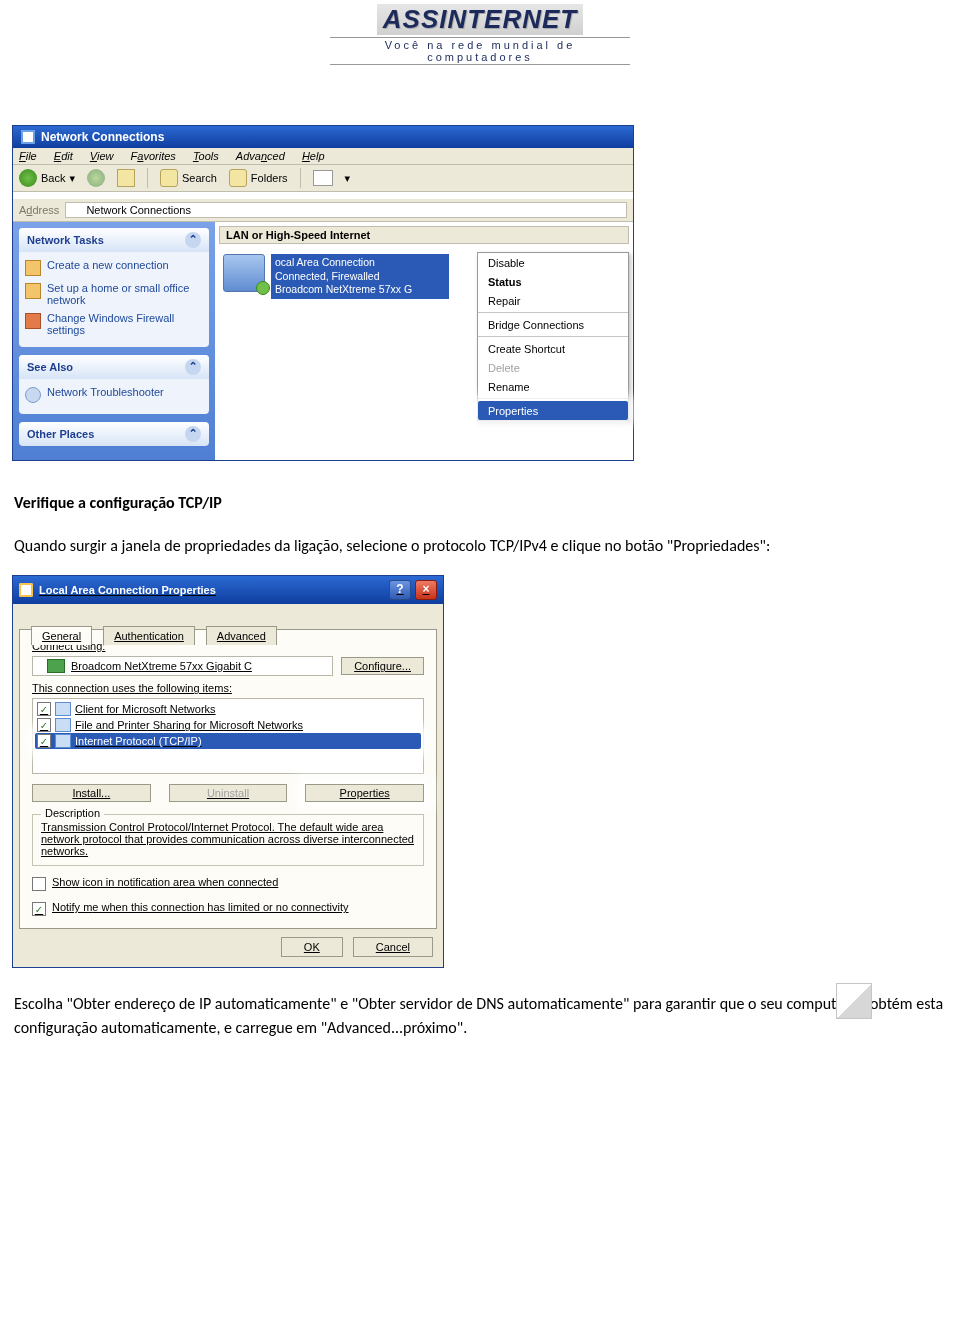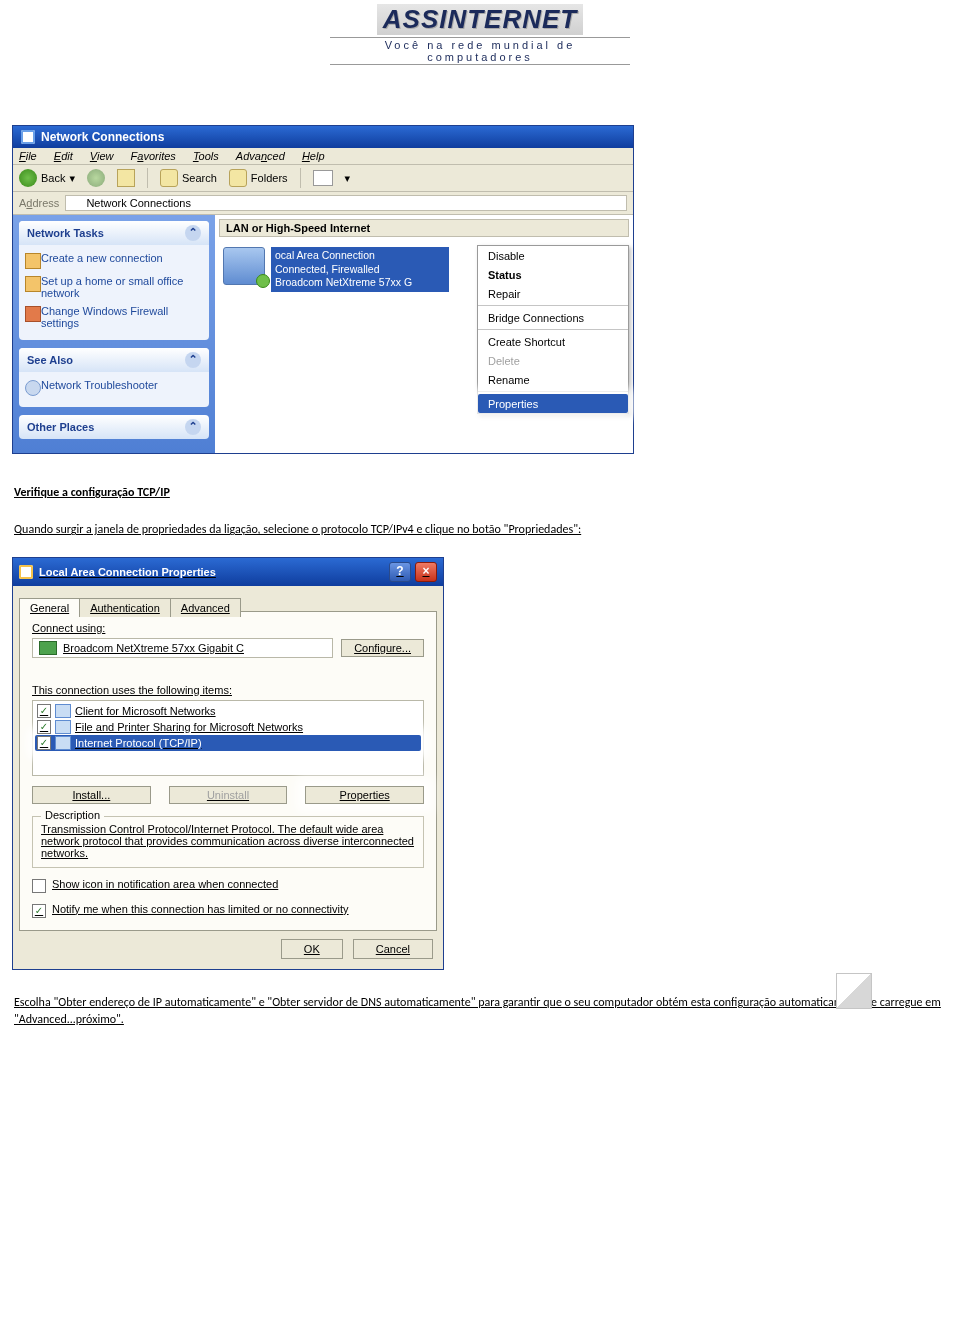--- a/index.html
+++ b/index.html
@@ -101,20 +101,21 @@
   .glyph-folders { width:16px;height:16px;background:#f3e6a3;border:1px solid #b8a35a;border-radius:3px;}
   .glyph-view { width:18px;height:14px;background:#fff;border:1px solid #999;display:inline-block;}
   .xp-addr {
     background: #ece9d8;
     border-bottom: 1px solid #c0bdae;
     padding: 3px 6px;
     display: flex;
     align-items: center;
     gap: 6px;
     color: #7a786a;
+    margin-top: 7px;
   }
   .xp-addr .addr-field {
     background: #fff;
     border: 1px solid #c0bdae;
     padding: 1px 4px;
     flex: 1;
     color: #000;
     display: flex;
     align-items: center;
     gap: 4px;
@@ -147,20 +148,21 @@
   .xp-panel-hd .chev {
     width: 16px; height: 16px; border-radius: 50%; background: #c5d6f0;
     color: #1e3f8f; text-align: center; line-height: 14px; font-size: 11px;
   }
   .xp-panel-body {
     padding: 4px 6px 8px 6px;
     color: #204a9c;
   }
   .xp-panel-body .row {
     display: flex;
+    gap: 6px;
     padding: 3px 0;
     align-items: flex-start;
   }
   .xp-panel-body .ic {
     width: 14px; height: 14px; background: #f3c46a; border: 1px solid #b8862a;
     flex-shrink: 0;
     margin-top: 1px;
   }
   .xp-main {
     flex: 1;
@@ -221,23 +223,22 @@
   .ctx .bold { font-weight: bold; }
   .ctx .hl {
     background: #2a5ab5;
     color: #fff;
     box-shadow: 0 0 8px 6px rgba(255,255,255,.9);
     border-radius: 2px;
   }
   
   .para {
     margin: 30px 14px 18px 14px;
-    font-size: 12px;
+    font-size: 16px;
     line-height: 1.45;
-    text-decoration: underline;
   }
   .para .bold { font-weight: bold; }
   
   .dlg {
     margin: 4px 0 0 12px;
     width: 430px;
     font-family: Tahoma, Arial, sans-serif;
     font-size: 11px;
     background: #ece9d8;
     border: 1px solid #1e3f8f;
@@ -267,35 +268,36 @@
     margin: 6px 6px 0 6px;
     display: flex;
   }
   .dlg-tab {
     background: #ece9d8;
     border: 1px solid #9a9a8a;
     border-bottom: none;
     padding: 3px 10px;
     margin-right: -1px;
     position: relative;
-    top: 6px;
+    top: 16px;
+    margin-left: 12px;
   }
   .dlg-tab.active {
     background: #fdfcf7;
     z-index: 2;
   }
   .dlg-pane {
     margin: 0 6px 6px 6px;
     background: #fdfcf7;
     border: 1px solid #9a9a8a;
     padding: 10px 12px 12px 12px;
   }
   .fld-row { display:flex; align-items:center; gap:8px; }
   .fld {
-    background:#fff;border:1px solid #b9b8a8;padding:2px 6px;
+    background:#fff;border:1px solid #b9b8a8;padding:2px 14px;
     flex:1;display:flex;gap:6px;align-items:center;
   }
   .nicicon{width:16px;height:12px;background:#4da24d;border:1px solid #2a6a2a;}
   .dlg-btn {
     background:#ece9d8;border:1px solid #9a9a8a;padding:2px 12px;
     font-size:11px;
   }
   .dlg-list {
     background:#fff;border:1px solid #b9b8a8;margin-top:4px;
     padding:2px 2px;height:70px;
@@ -465,21 +467,21 @@
     </div>
     <div class="dlg-pane">
       <div>Connect using:</div>
       <div class="fld-row" style="margin-top:4px;">
         <div class="fld">
           <span class="nicicon"></span>
           <span>Broadcom NetXtreme 57xx Gigabit C</span>
         </div>
         <button class="dlg-btn">Configure...</button>
       </div>
-      <div style="margin-top:26px;">This c<u>o</u>nnection uses the following items:</div>
+      <div style="margin-top:6px;">This c<u>o</u>nnection uses the following items:</div>
       <div class="dlg-list">
         <div class="li">
             <span class="cb">✓</span>
             <span class="liicon"></span>
             <span>Client for Microsoft Networks</span>
           </div>
         <div class="li">
             <span class="cb">✓</span>
             <span class="liicon"></span>
             <span>File and Printer Sharing for Microsoft Networks</span>

